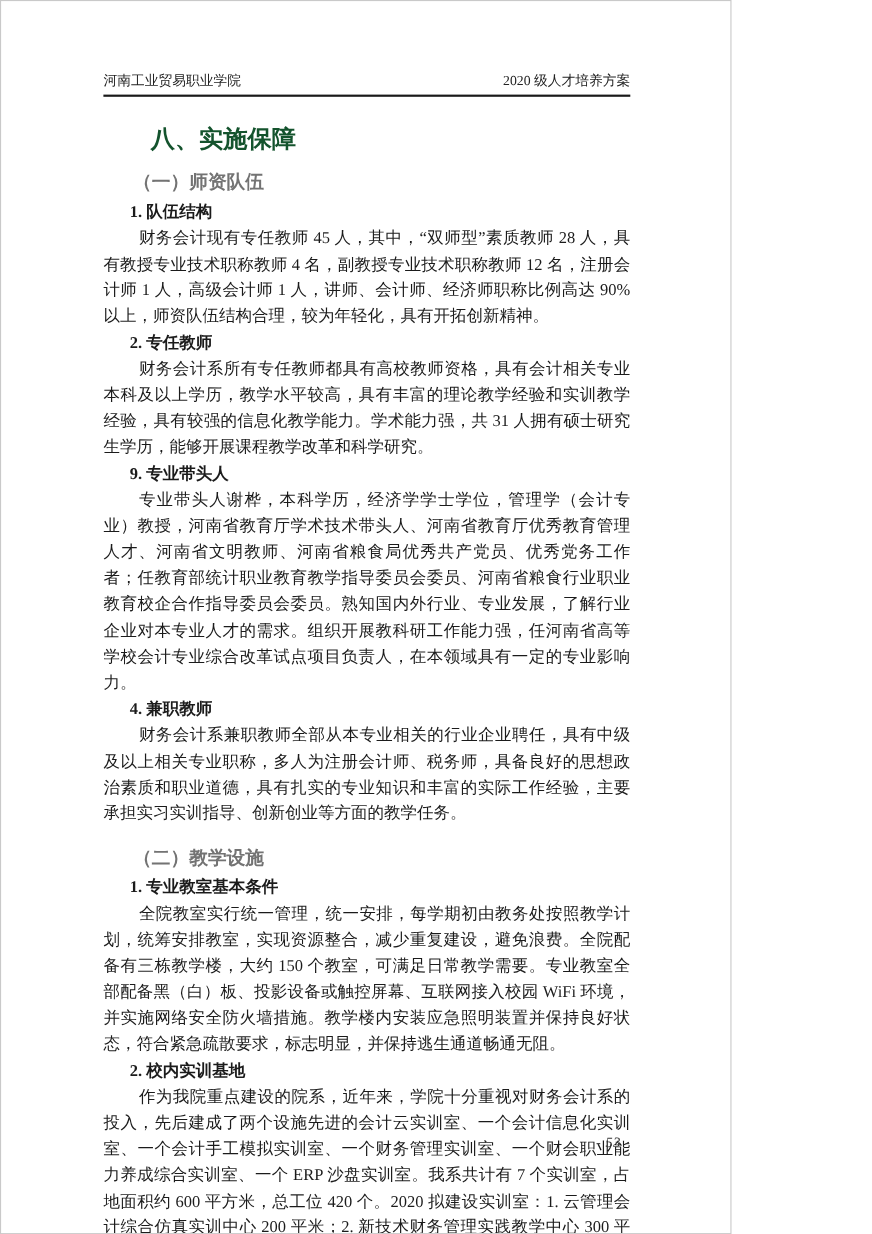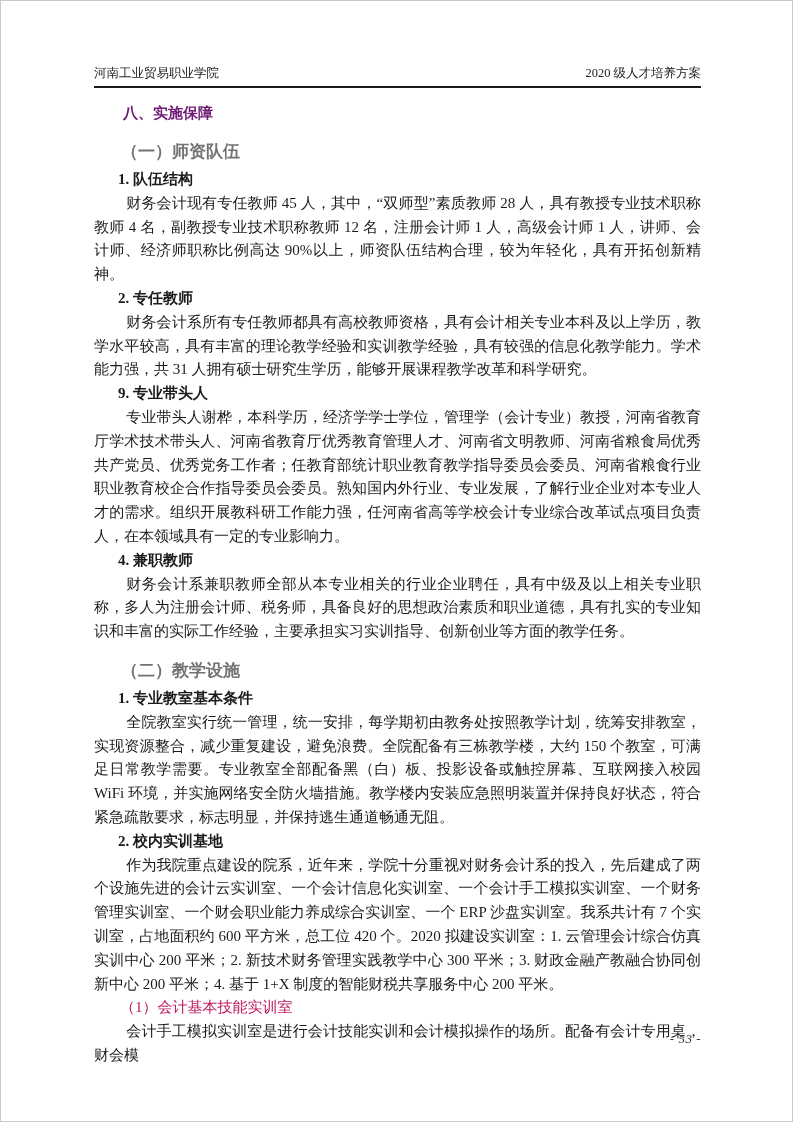--- a/index.html
+++ b/index.html
@@ -1,21 +1,21 @@
 <!DOCTYPE html>
 <html><head>
 <meta charset="utf-8">
 <style>
   html, body {
     margin: 0;
     padding: 0;
     background: #ffffff;
   }
   .page {
-    width: 793px;
+    width: 665px;
     height: 1122px;
     box-sizing: border-box;
     position: relative;
     background: #ffffff;
     border: 1px solid #c9c9c9;
     padding: 64px 91px 0 93px;
     font-family: "Liberation Serif", "DejaVu Serif", serif;
     color: #1b1b1b;
     overflow: hidden;
   }
@@ -29,24 +29,24 @@
     padding-bottom: 5px;
     border-bottom: 2px solid #1a1a1a;
   }
   .doc-body {
     padding-top: 13px;
     font-size: 15px;
     line-height: 23.8px;
     text-align: justify;
   }
   .doc-h1 {
-    font-size: 15px;
+    font-size: 22px;
     font-weight: bold;
-    color: #701a75;
-    margin: 0;
+    color: #14532d;
+    margin: 14px;
     padding-left: 29px;
     line-height: 24px;
   }
   .doc-h2 {
     font-size: 17px;
     font-weight: bold;
     color: #737373;
     margin: 15px 0 4px 0;
     padding-left: 27px;
     line-height: 24px;

